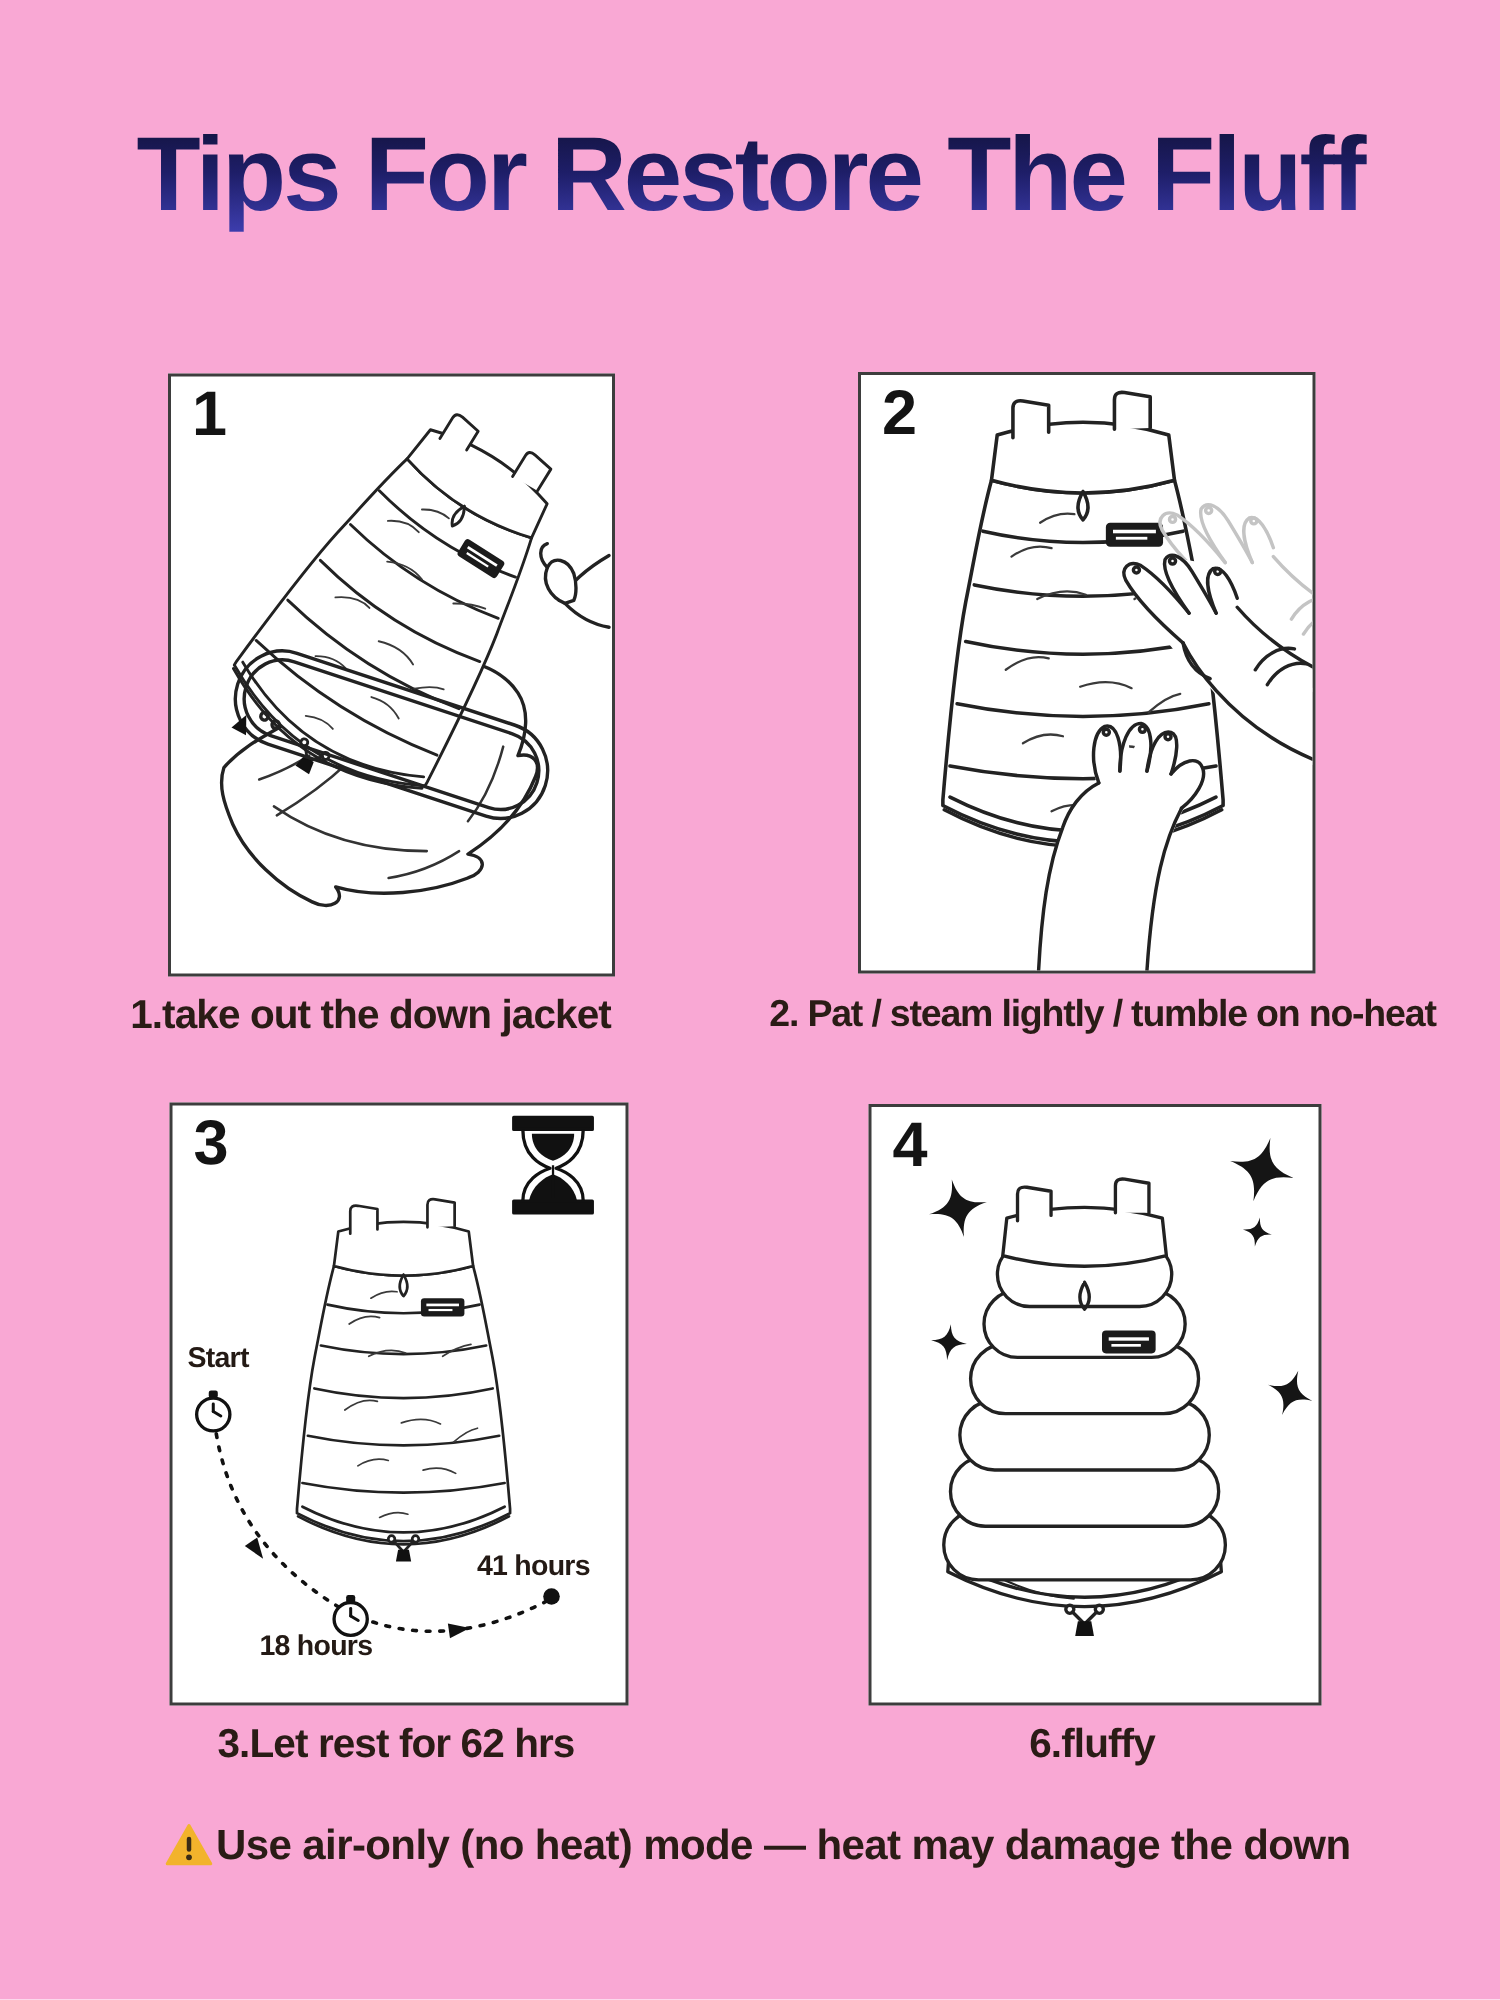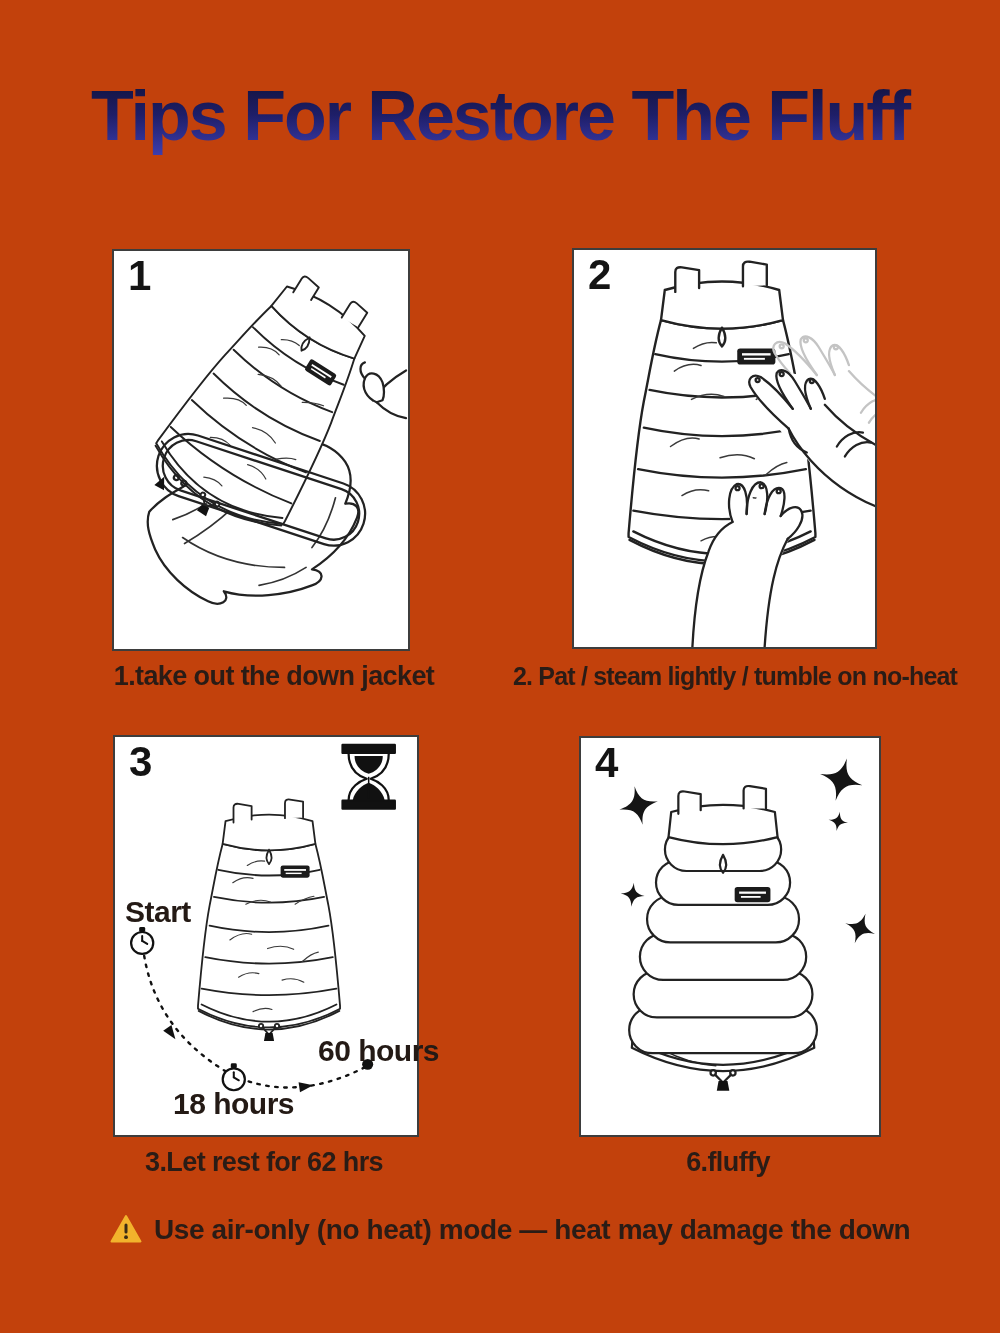--- a/index.html
+++ b/index.html
@@ -1,17 +1,17 @@
 <!DOCTYPE html>
 <html><head>
 <meta charset="utf-8">
 <style>
   html,body{margin:0;padding:0;background:#ffffff;}
   .page{
-    position:relative;width:1000px;height:1333px;background:#c2410c;overflow:hidden;
+    position:relative;width:1000px;height:1333px;background:#f9a8d4;overflow:hidden;
     font-family:"Liberation Sans",sans-serif;color:#2a1c16;
   }
   .title{
     position:absolute;left:0;top:78px;width:1000px;text-align:center;
     font-size:70px;font-weight:800;letter-spacing:-2px;line-height:1.1;margin:0;
     background:linear-gradient(180deg,#12123a 0%,#1e1e68 48%,#3d3dae 100%);
     -webkit-background-clip:text;background-clip:text;color:transparent;
   }
   .panel{
     position:absolute;border:2px solid #3d3d3d;background:#fff;
@@ -22,33 +22,33 @@
     font-size:42px;font-weight:800;color:#141414;line-height:1.2;
   }
   .p1{left:112px;top:249px;width:294px;height:398px;}
   .p2{left:572px;top:248px;width:301px;height:397px;}
   .p3{left:113px;top:735px;width:302px;height:398px;}
   .p4{left:579px;top:736px;width:298px;height:397px;}
   .caption{
     position:absolute;text-align:center;font-weight:700;font-size:27px;
     letter-spacing:-0.6px;color:#2a1c16;white-space:nowrap;
   }
-  .c1{left:89px;top:661px;width:370px;}
+  .c1{left:62px;top:661px;width:370px;}
   .c2{left:455px;top:662px;width:560px;font-size:25px;letter-spacing:-0.8px;}
   .c3{left:113px;top:1147px;width:302px;}
   .c4{left:579px;top:1147px;width:298px;}
   .plabel{
-    position:absolute;z-index:2;font-weight:700;font-size:30px;
+    position:absolute;z-index:2;font-weight:700;font-size:19px;
     letter-spacing:-0.5px;color:#241a15;white-space:nowrap;
   }
   .lbl-start{left:10px;top:158px;}
   .lbl-24{left:58px;top:350px;}
   .lbl-48{left:203px;top:297px;}
   .warning{
-    position:absolute;left:110px;top:1214px;display:flex;gap:12px;
+    position:absolute;left:110px;top:1214px;display:flex;align-items:center;gap:2px;
   }
   .warning .wtext{font-size:28px;font-weight:700;letter-spacing:-0.4px;color:#2a1c16;white-space:nowrap;}
 </style>
 </head>
 <body>
 
 <div class="page">
 
   <h1 class="title">Tips For Restore The Fluff</h1>
 
@@ -186,21 +186,21 @@
           <circle cx="187" cy="238" r="2"></circle>
           <circle cx="204" cy="243" r="2"></circle>
       </g>
     </svg>
   </section>
 
   <section class="panel p3">
     <span class="pnum">3</span>
     <span class="plabel lbl-start">Start</span>
     <span class="plabel lbl-24">18 hours</span>
-    <span class="plabel lbl-48">60 hours</span>
+    <span class="plabel lbl-48">41 hours</span>
     <svg class="illus" viewBox="0 0 300 400" preserveAspectRatio="none">
       <use href="#jk-w" transform="translate(45,60) scale(0.72)"></use>
       <g transform="translate(226,8)" stroke="#111" fill="none" stroke-width="2.2" stroke-linejoin="round">
         <rect x="0" y="0" width="52" height="8" fill="#111"></rect>
         <rect x="0" y="56" width="52" height="8" fill="#111"></rect>
         <path d="M6,8 C6,26 18,32 24,34 C18,36 6,42 6,56"></path>
         <path d="M46,8 C46,26 34,32 28,34 C34,36 46,42 46,56"></path>
         <path d="M12,11 C12,21 19,27 26,29 C33,27 40,21 40,11 Z" fill="#111" stroke="none"></path>
         <path d="M10,56 L42,56 C40,46 32,40 26,38 C20,40 12,46 10,56 Z" fill="#111" stroke="none"></path>
         <path d="M26,32 L26,54" stroke-width="1.5"></path>

